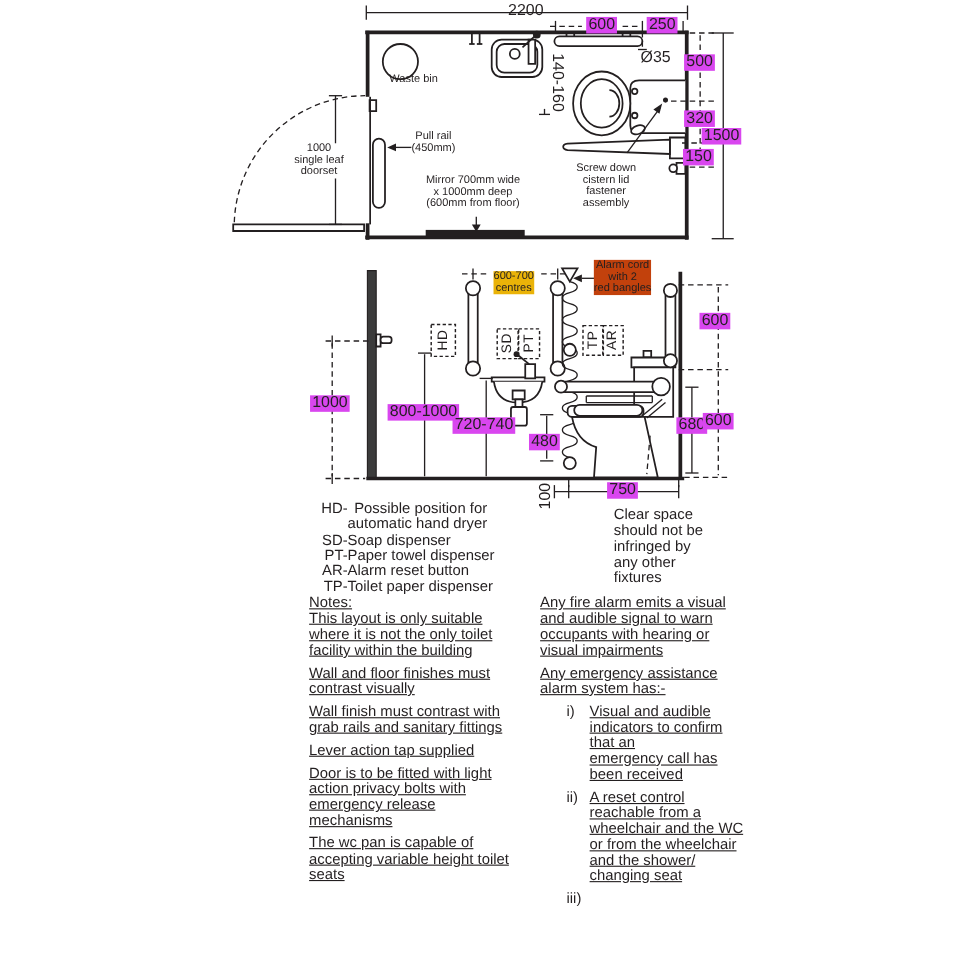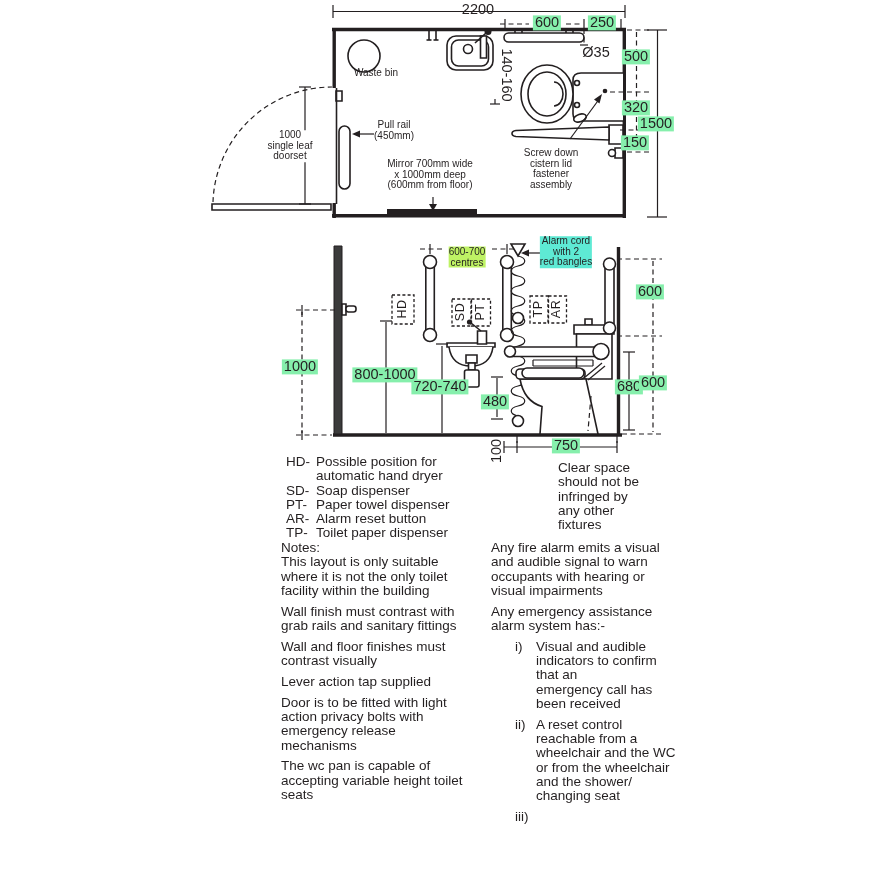--- a/index.html
+++ b/index.html
@@ -8,34 +8,34 @@
     font-family:"Liberation Sans","DejaVu Sans",sans-serif; color:#231f20;
     overflow:hidden;
   }
   #linework { position:absolute; left:0; top:0; }
   
   .lbl {
     position:absolute; transform:translate(-50%,-50%);
     font-size:10px; line-height:1.05; white-space:pre-line; text-align:center;
     color:#231f20;
   }
-  .d  { font-size:14.5px; background:#86efac; padding:0 2px; }   
+  .d  { font-size:14.5px; background:#d946ef; padding:0 2px; }   
   .nobg { background:transparent; padding:0; }
   .rot90  { transform:translate(-50%,-50%) rotate(90deg); }
   .rotn90 { transform:translate(-50%,-50%) rotate(-90deg); }
   .tag { font-size:12.5px; letter-spacing:.5px; }
   
   .col { position:absolute; font-size:13.5px; line-height:14.3px; color:#231f20; }
-  .col p { margin:0 0 6.5px 0; white-space:pre-line; }
-  .legend-row { display:flex; }
+  .col p { margin:0 0 6.5px 0; white-space:pre-line;text-decoration:underline; }
+  .legend-row { display:flex;text-align:right; }
   .legend-abbr { width:30px; flex:none; }
   .legend-desc { white-space:pre-line; }
   .li { display:flex; margin:0 0 6.5px 24px; }
   .li .num { width:21px; flex:none; }
-  .li .txt { white-space:pre-line; }
+  .li .txt { white-space:pre-line;text-decoration:underline; }
   
   svg * { vector-effect:non-scaling-stroke; }
   .ln { stroke:#231f20; fill:none; stroke-width:1.6; }
   .thin { stroke-width:1.2; }
   .thick { stroke-width:3.4; }
   .fw { fill:#fff; }
   .fk { fill:#231f20; stroke:none; }
   .dash { stroke-dasharray:5 3.5; stroke-width:1.2; }
   .dashbox { stroke-dasharray:3 2.2; stroke-width:1.3; }
 </style>
@@ -316,23 +316,23 @@
 doorset</div>
   <div class="lbl nobg" style="left:430px;top:175px">Mirror 700mm wide
 x 1000mm deep
 (600mm from floor)</div>
   <div class="lbl nobg" style="left:551px;top:169px">Screw down
 cistern lid
 fastener
 assembly</div>
 
   <div class="lbl d" style="left:300px;top:367px">1000</div>
-  <div class="lbl" style="left:467px;top:257px;background:#bef264">600-700
+  <div class="lbl" style="left:467px;top:257px;background:#eab308">600-700
 centres</div>
-  <div class="lbl" style="left:566px;top:252px;background:#5eead4">Alarm cord
+  <div class="lbl" style="left:566px;top:252px;background:#c2410c">Alarm cord
 with 2
 red bangles</div>
   <div class="lbl d" style="left:385px;top:375px">800-1000</div>
   <div class="lbl d" style="left:440px;top:387px">720-740</div>
   <div class="lbl d" style="left:495px;top:402px">480</div>
   <div class="lbl d" style="left:629px;top:387px">680</div>
   <div class="lbl d" style="left:650px;top:292px">600</div>
   <div class="lbl d" style="left:653px;top:383px">600</div>
   <div class="lbl d" style="left:566px;top:446px">750</div>
   <div class="lbl d nobg rotn90" style="left:497px;top:451px">100</div>
@@ -370,24 +370,24 @@
 should not be
 infringed by
 any other
 fixtures</div>
 
   <div class="col" style="left:281px;top:541px;width:205px">
     <p style="margin-bottom:0">Notes:</p>
     <p>This layout is only suitable
 where it is not the only toilet
 facility within the building</p>
+    <p>Wall and floor finishes must
+contrast visually</p>
     <p>Wall finish must contrast with
 grab rails and sanitary fittings</p>
-    <p>Wall and floor finishes must
-contrast visually</p>
     <p>Lever action tap supplied</p>
     <p>Door is to be fitted with light
 action privacy bolts with
 emergency release
 mechanisms</p>
     <p>The wc pan is capable of
 accepting variable height toilet
 seats</p>
   </div>
 

